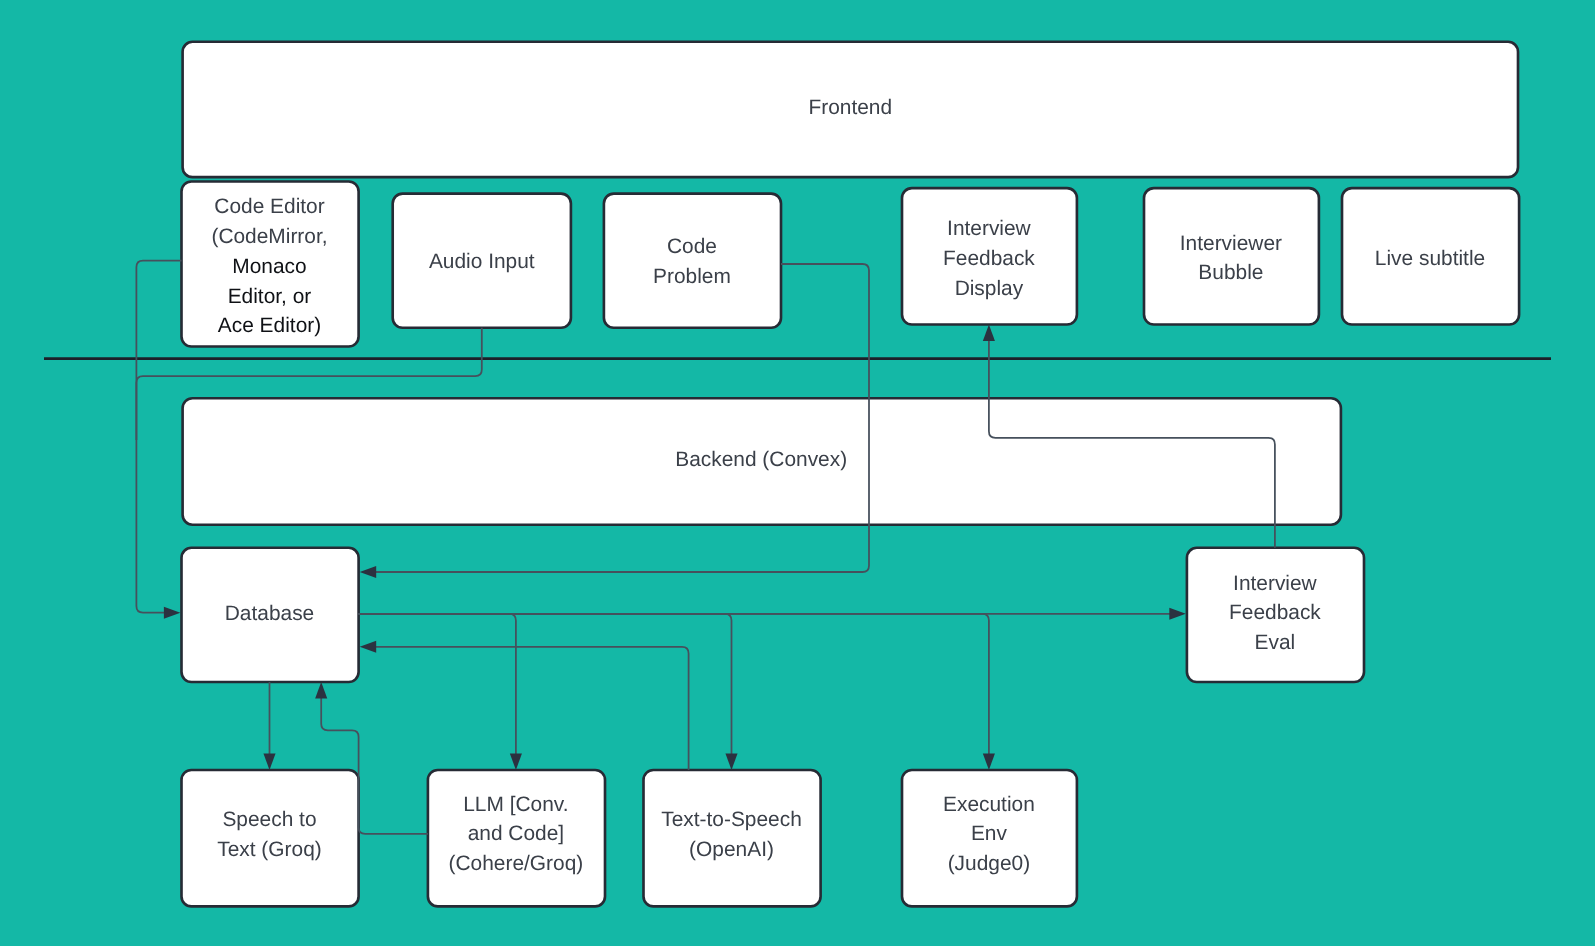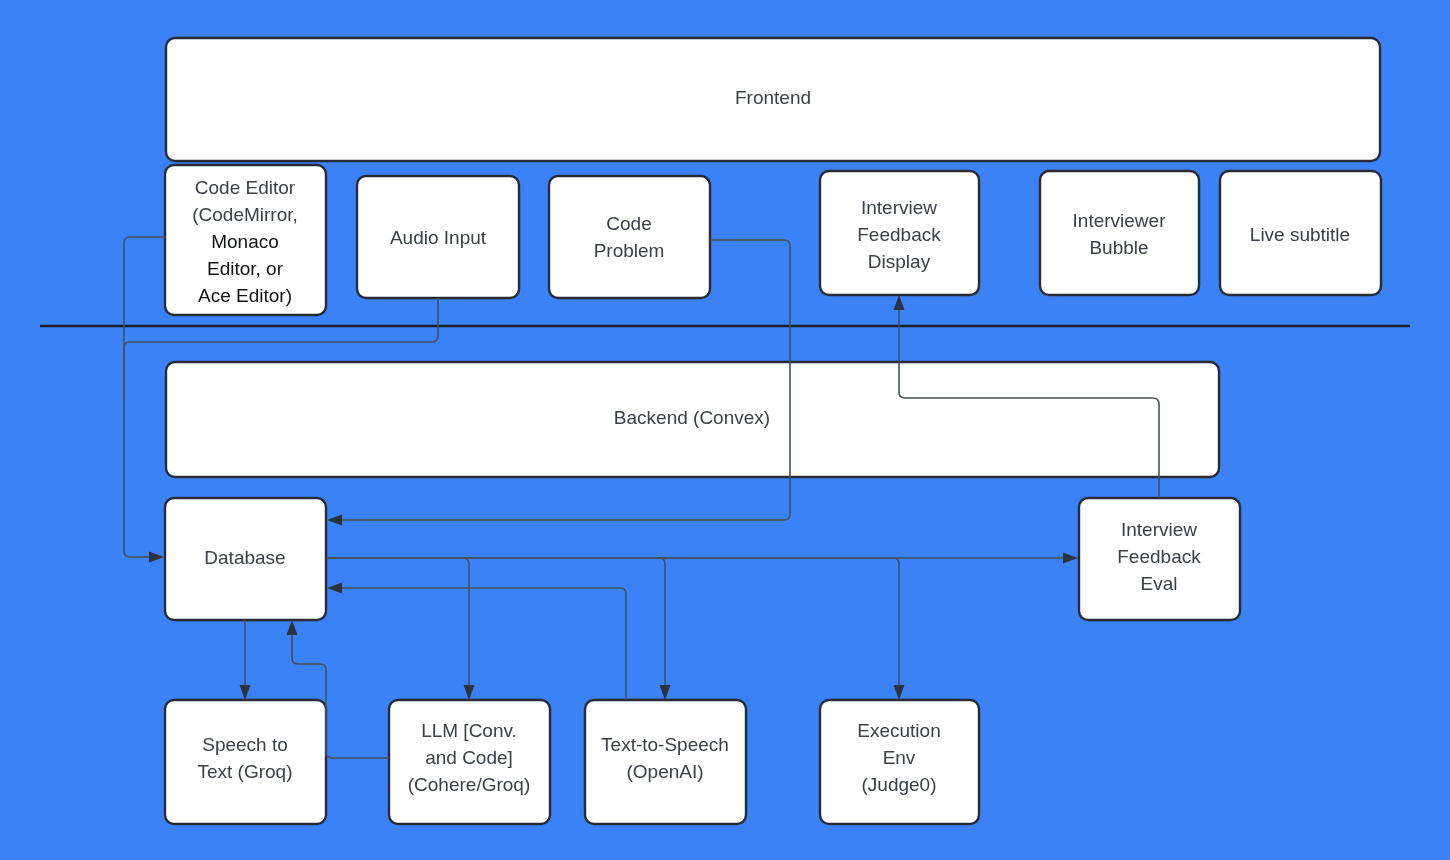--- a/index.html
+++ b/index.html
@@ -7,21 +7,21 @@
     padding: 0;
     background: #ffffff;
   }
   body {
     font-family: "Liberation Sans", sans-serif;
   }
   #diagram-root {
     position: relative;
     width: 1450px;
     height: 860px;
-    background: #3b82f6;
+    background: #14b8a6;
     overflow: hidden;
   }
   svg#arch-svg {
     position: absolute;
     top: 0;
     left: 0;
     width: 1450px;
     height: 860px;
   }
   .node-rect {

